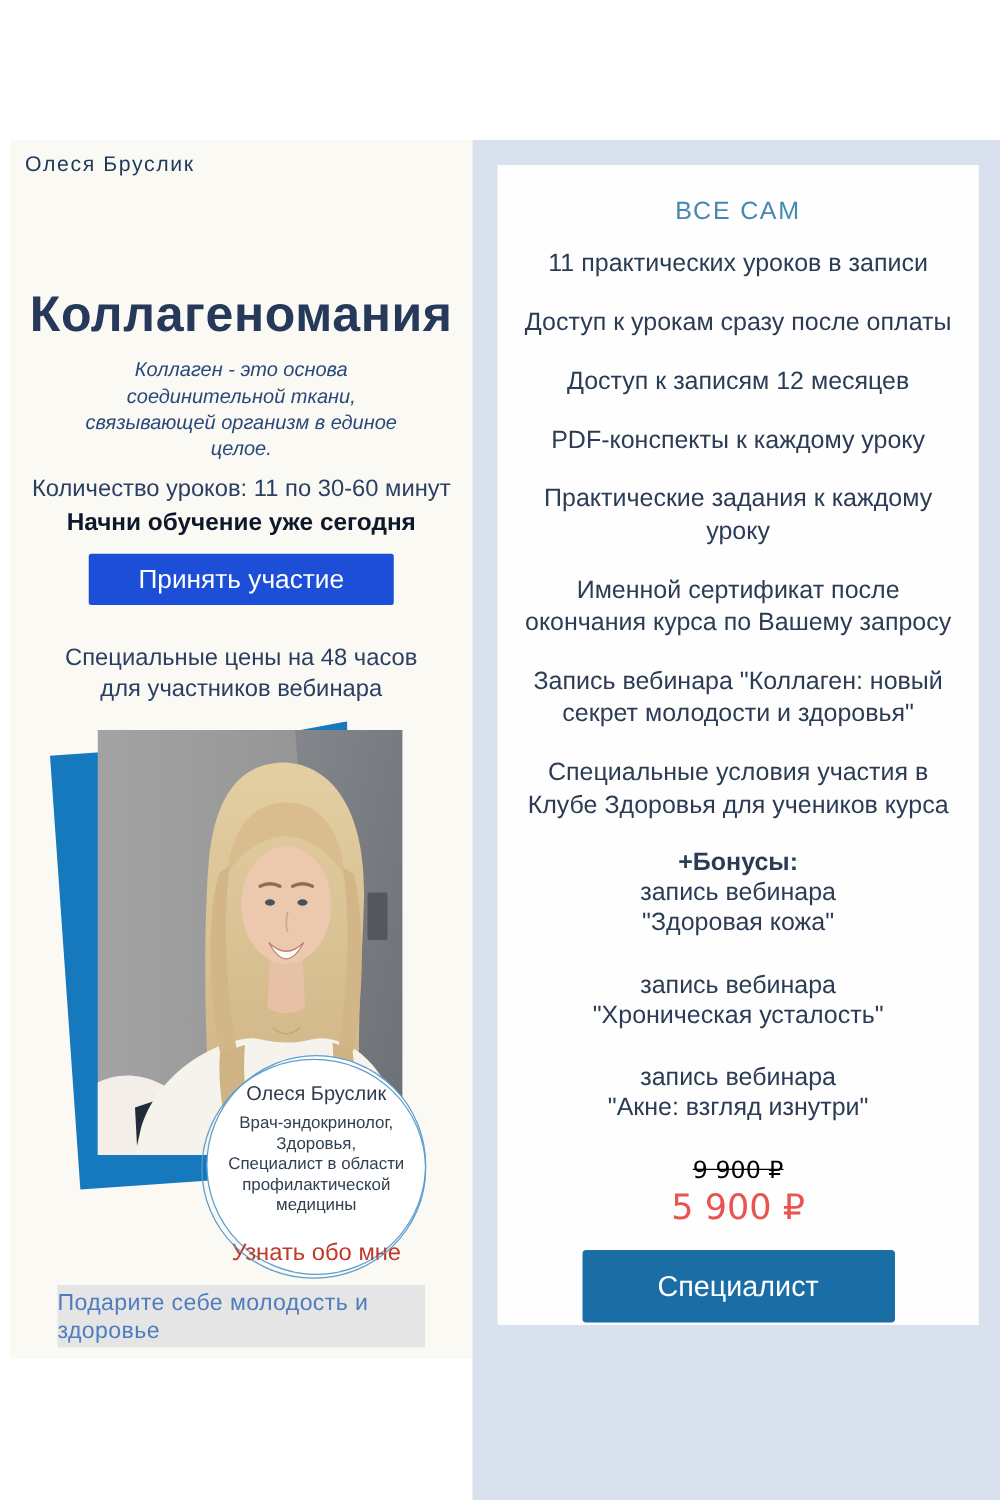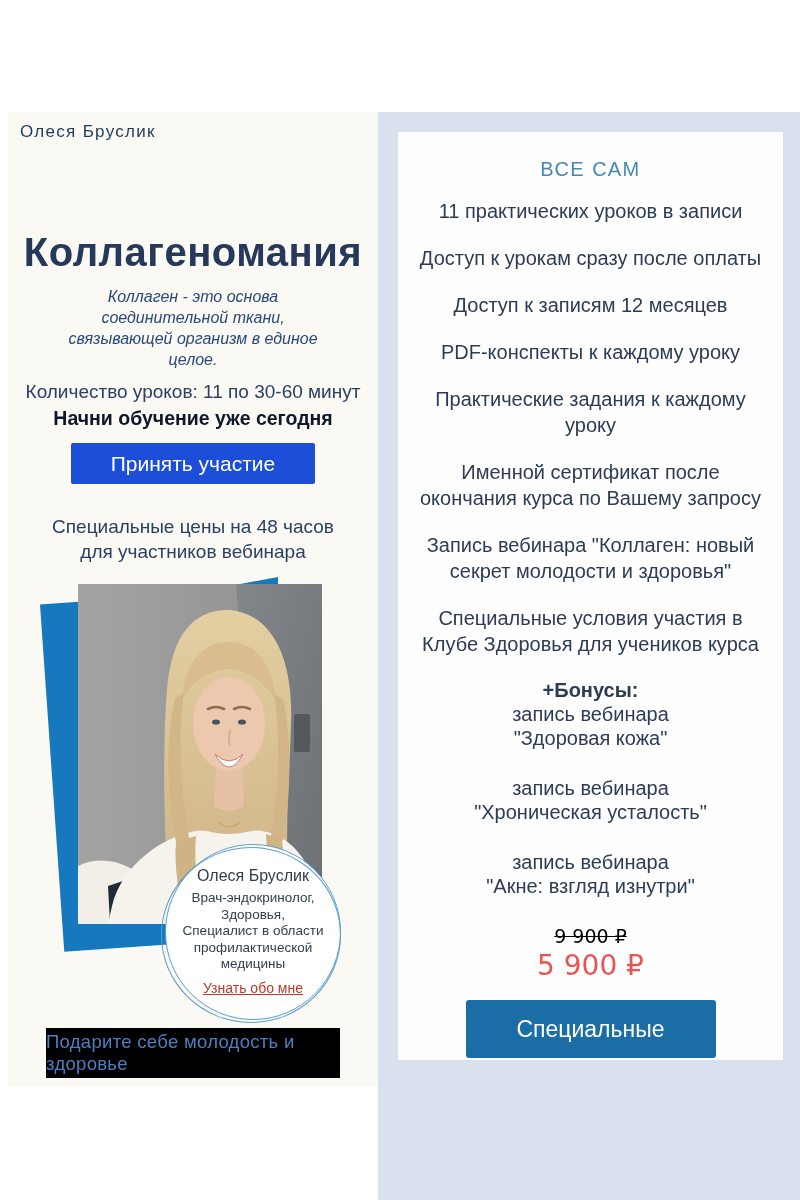--- a/index.html
+++ b/index.html
@@ -26,23 +26,23 @@
   .decor-sliver{position:absolute;left:227px;top:3px;width:43px;height:8px;background:#1678bd;
                 clip-path:polygon(0 100%,100% 0,100% 100%);z-index:1;}
   .photo{position:absolute;left:70px;top:10px;width:244px;height:340px;z-index:2;display:block;}
   .badge{position:absolute;left:157px;top:270px;width:176px;height:176px;background:#fff;border:1.5px solid #5b9ece;
          border-radius:50%;display:flex;flex-direction:column;align-items:center;text-align:center;
          padding-top:22px;box-sizing:border-box;z-index:3;}
   .badge::after{content:"";position:absolute;left:-5px;top:2px;right:-1px;bottom:-4px;border:1px solid #5b9ece;
                 border-radius:50%;pointer-events:none;}
   .badge-name{font-size:16px;color:#2e3c4e;}
   .badge-creds{margin-top:5px;width:158px;font-size:13.5px;line-height:16.5px;color:#33404f;}
-  .badge-link{margin-top:7px;font-size:14px;color:#c0392b;text-decoration:underline;cursor:pointer;}
+  .badge-link{margin-top:19px;font-size:19px;color:#c0392b;cursor:pointer;}
 
-  .banner{width:294px;height:50px;margin:12px auto 0;background:#000000;display:flex;align-items:center;
+  .banner{width:294px;height:50px;margin:12px auto 0;background:#e5e5e5;display:flex;align-items:center;
           justify-content:center;font-size:18.5px;color:#4e7ec0;letter-spacing:.3px;}
 
   
   .right-panel{position:absolute;left:378px;top:112px;width:422px;height:1098px;background:#d9e1ee;}
   .card{position:absolute;left:20px;top:20px;width:385px;height:928px;background:#fefefe;box-sizing:border-box;
         padding:24px 19px;text-align:center;color:#2c3c55;}
   .plan-title{font-size:20px;letter-spacing:1.5px;color:#4788b2;line-height:26px;}
   .features{margin-top:16px;}
   .feature{max-width:347px;margin:0 auto 21px;font-size:20px;line-height:26px;}
   .bonus-title{margin-top:12px;font-size:20px;line-height:24px;font-weight:bold;}
@@ -161,17 +161,17 @@
         <div class="bonus-line">"Хроническая усталость"</div>
       </div>
       <div class="bonus-block">
         <div class="bonus-line">запись вебинара</div>
         <div class="bonus-line">"Акне: взгляд изнутри"</div>
       </div>
 
       <div class="old-price">9 900 ₽</div>
       <div class="new-price">5 900 ₽</div>
 
-      <button class="blue-btn">Специальные</button>
+      <button class="blue-btn">Специалист</button>
     </div>
   </div>
 
 </div>
 
 </body></html>

